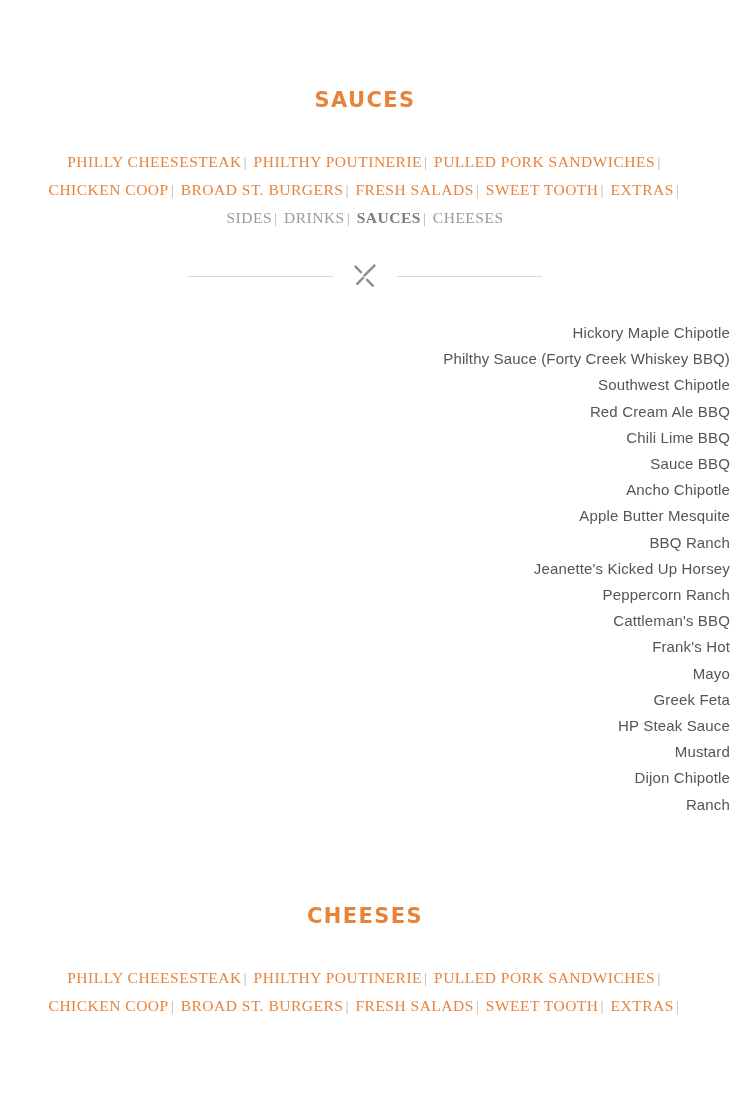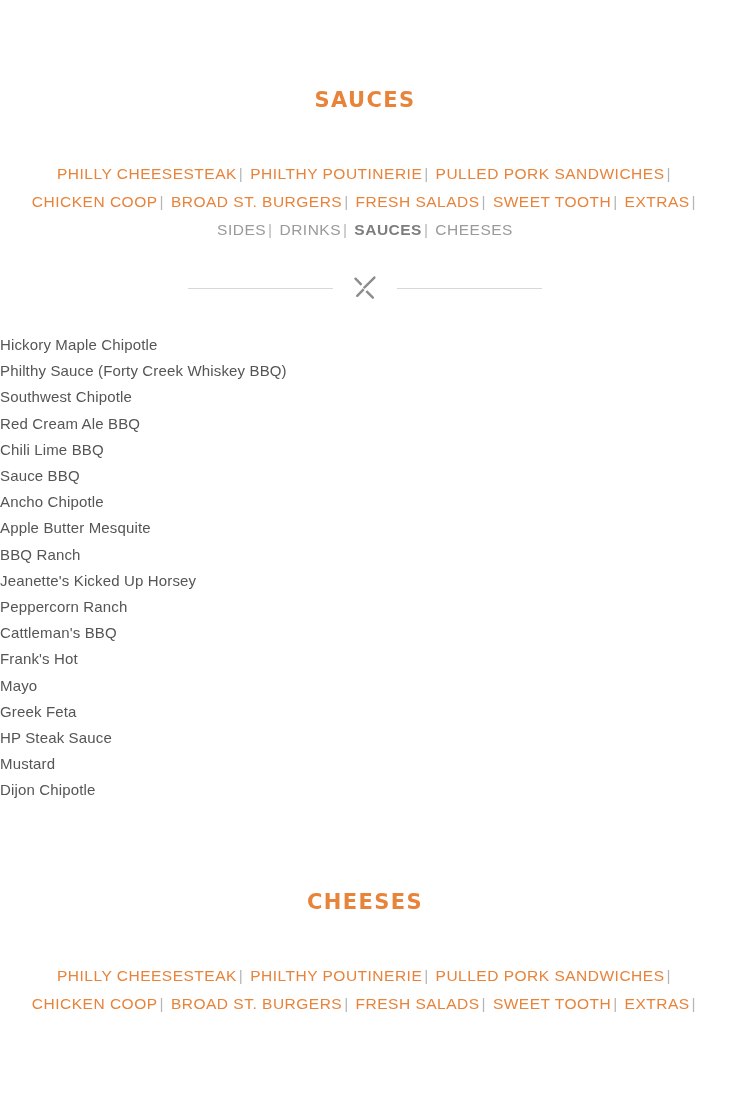--- a/index.html
+++ b/index.html
@@ -39,21 +39,21 @@
   .nav {
     text-align: center;
     font-size: 15.5px;
     letter-spacing: 0.5px;
     line-height: 28px;
     color: #9a9a9a;
     max-width: 700px;
     margin: 0 auto;
     padding: 0 14px;
   }
-  .nav-top { margin-top: 48px; }
+  .nav-top { margin-top: 36px; font-family: Liberation Serif, serif; }
   .nav a {
     color: #e8833a;
     text-decoration: none;
     white-space: nowrap;
   }
   .nav a.muted {
     color: #9a9a9a;
   }
   .nav a.active {
     color: #7d7d7d;
@@ -80,21 +80,21 @@
     color: #8d8d8d;
     line-height: 1;
     display: inline-block;
   }
   .divider .icon svg { display: block; }
 
   .items {
     margin: 0;
     padding: 0;
     list-style: none;
-    text-align: left;
+    text-align: right;
     margin-top: 30px;
   }
   .items li {
     font-size: 15px;
     line-height: 26.2px;
     color: #555555;
     letter-spacing: 0.15px;
   }
   .spacer-bottom { height: 112px; }
 </style>
@@ -148,20 +148,21 @@
       <li>BBQ Ranch</li>
       <li>Jeanette's Kicked Up Horsey</li>
       <li>Peppercorn Ranch</li>
       <li>Cattleman's BBQ</li>
       <li>Frank's Hot</li>
       <li>Mayo</li>
       <li>Greek Feta</li>
       <li>HP Steak Sauce</li>
       <li>Mustard</li>
       <li>Dijon Chipotle</li>
+      <li>Ranch</li>
     </ul>
   </div>
 
   <div class="section">
     <h2 class="section-title cheeses-title">CHEESES</h2>
 
     <div class="nav nav-top">
       <a href="#" class="">PHILLY CHEESESTEAK</a><span class="sep">|</span>
       <a href="#" class="">PHILTHY POUTINERIE</a><span class="sep">|</span>
       <a href="#" class="">PULLED PORK SANDWICHES</a><span class="sep">|</span>

